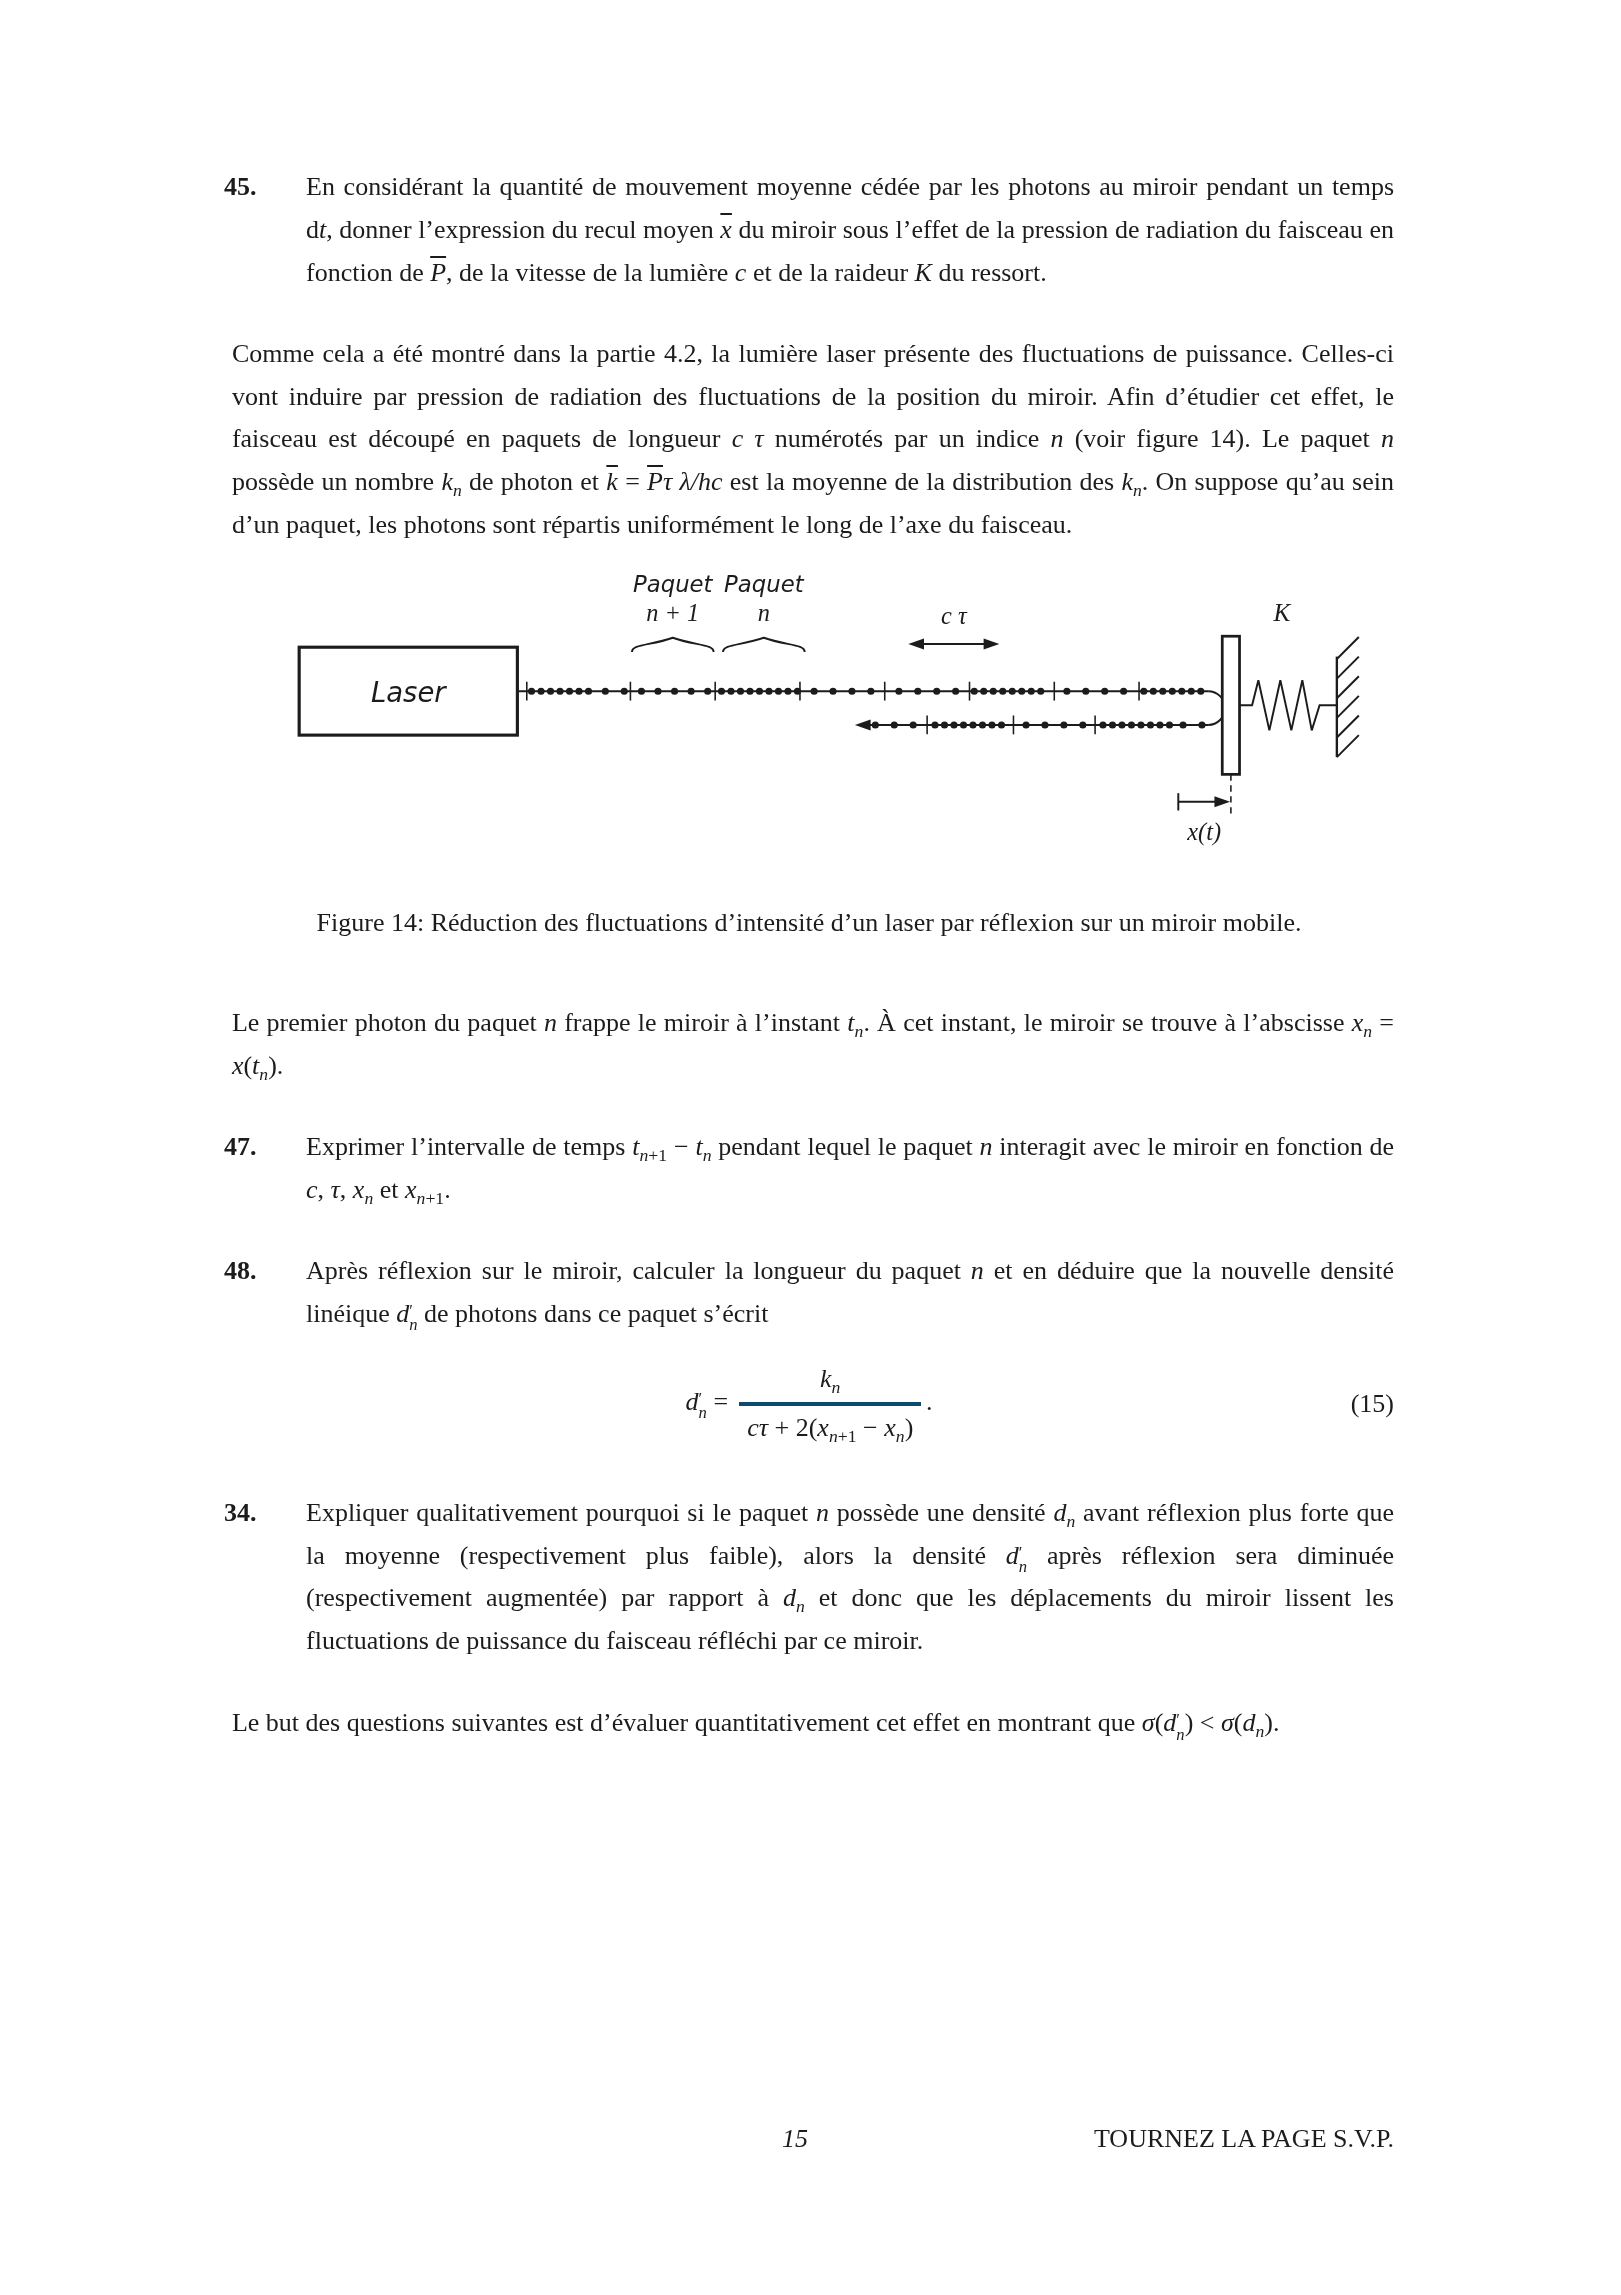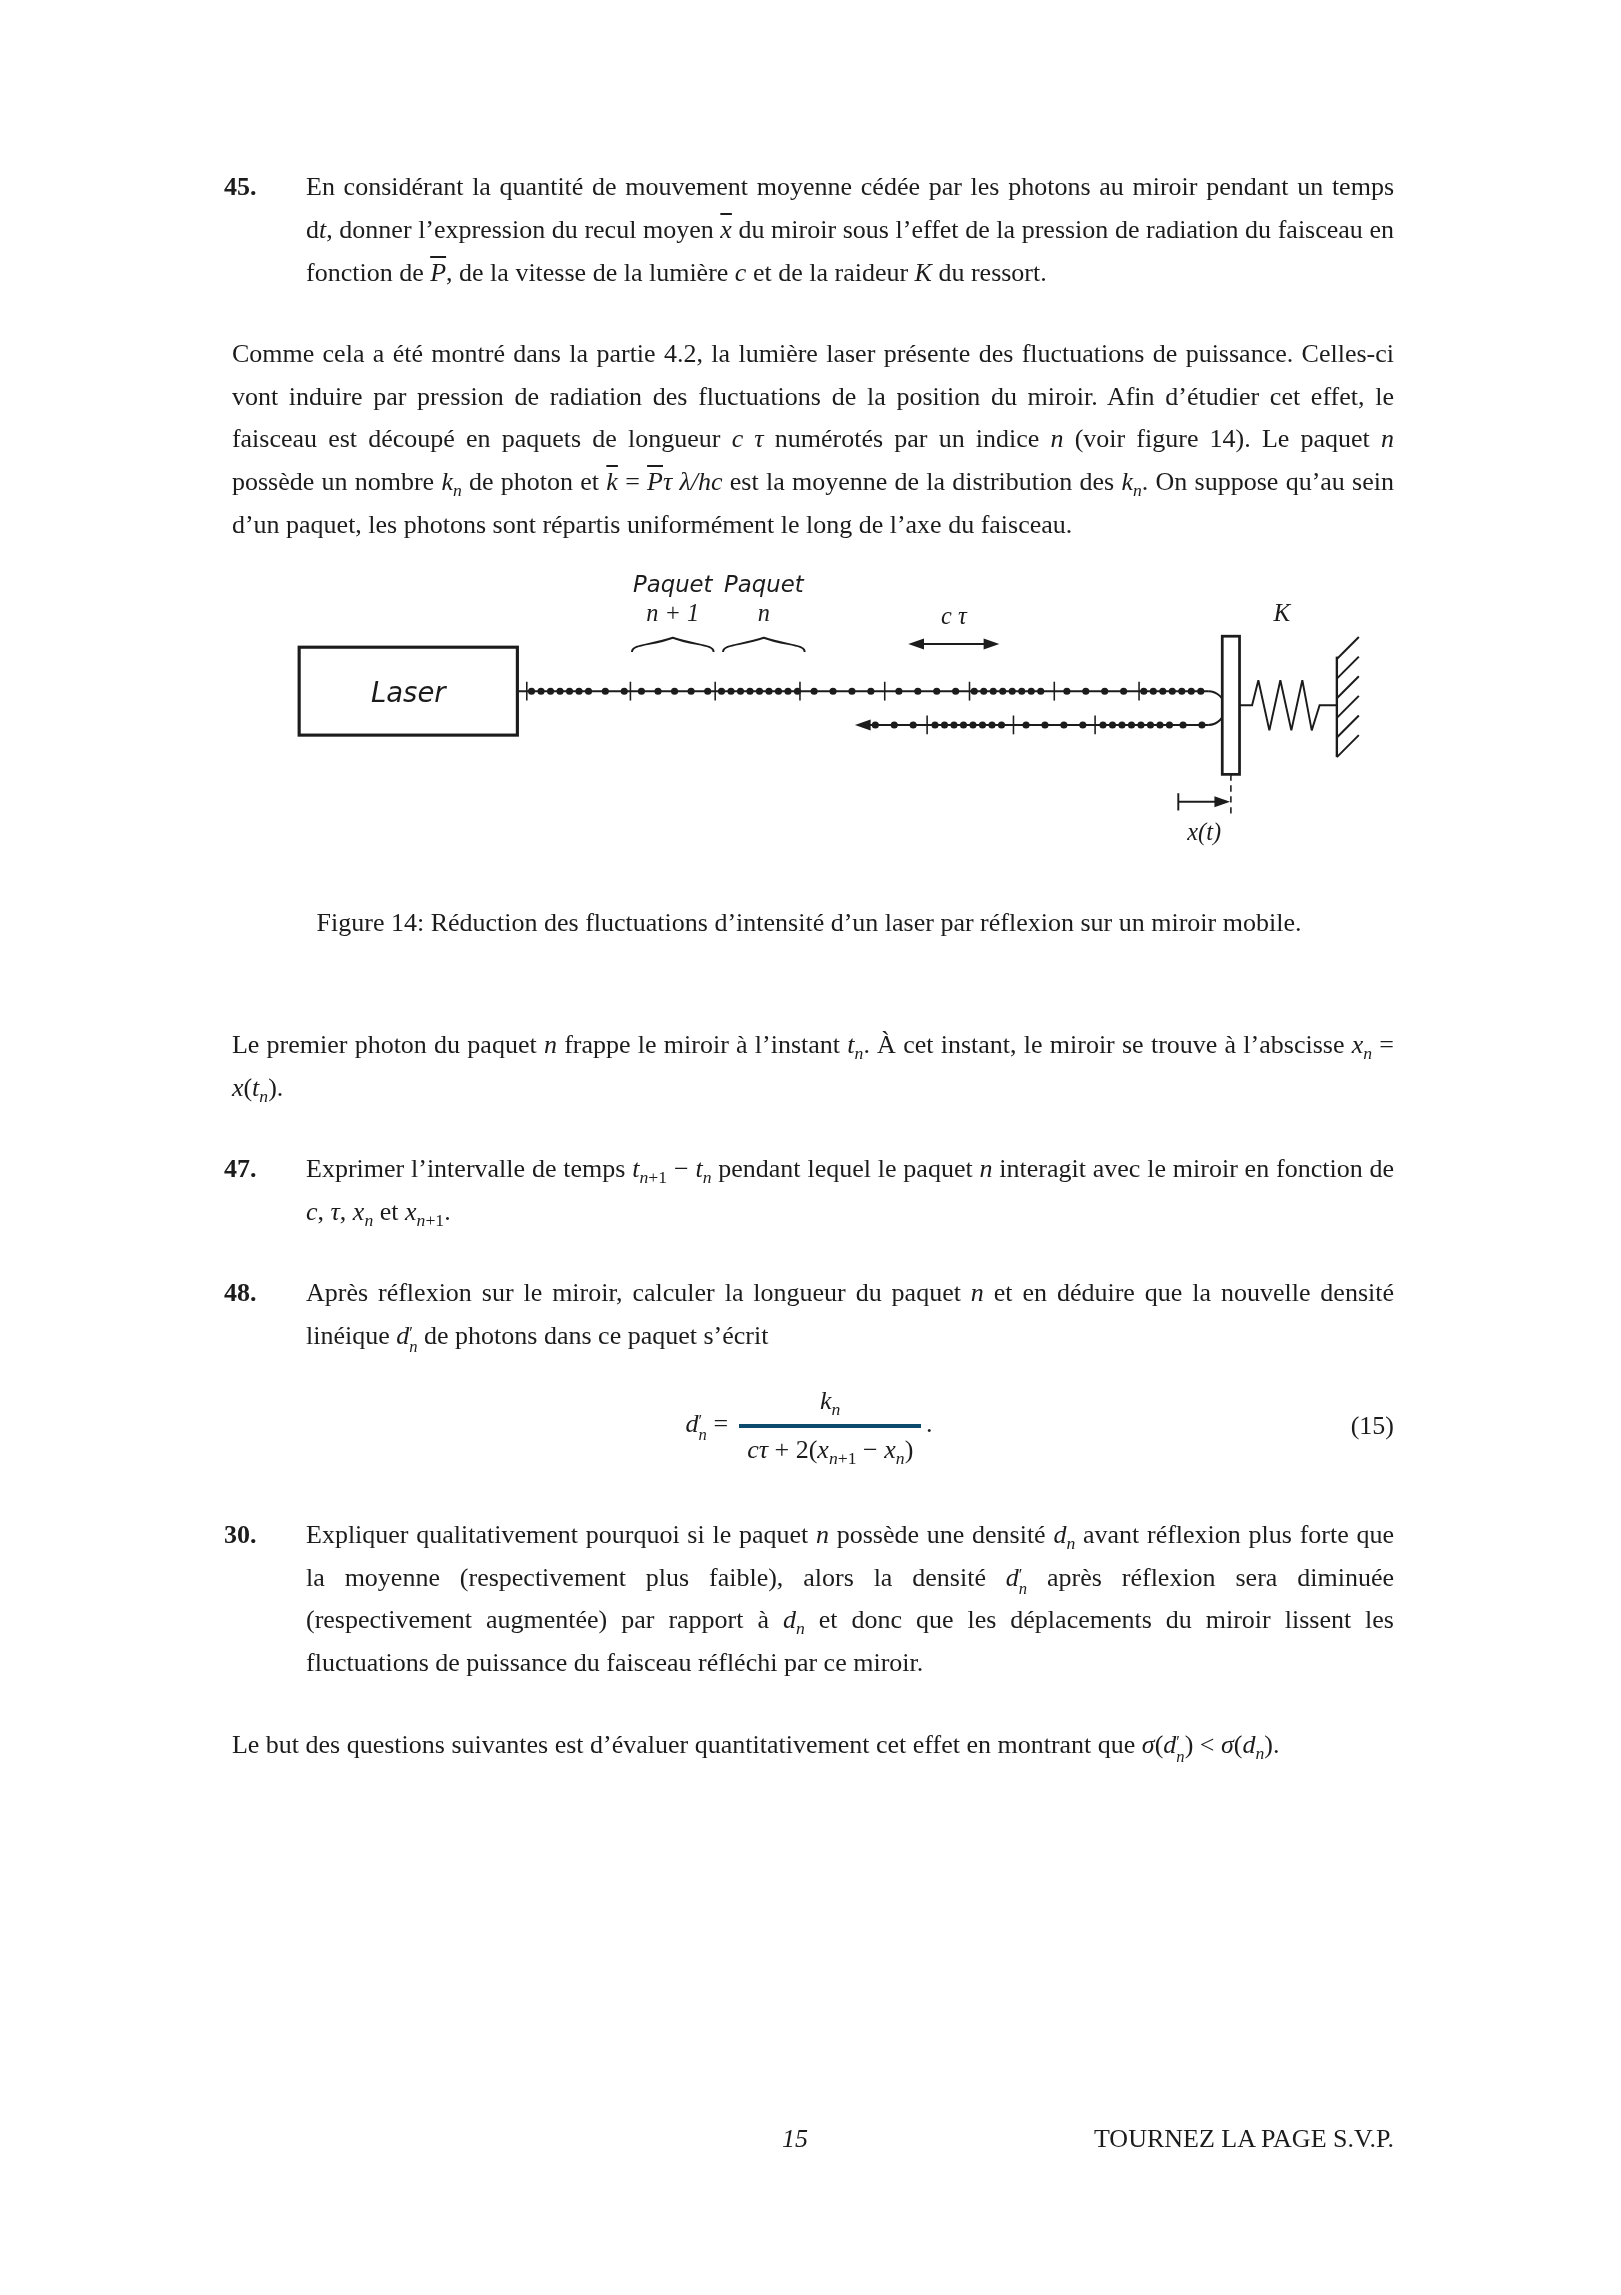--- a/index.html
+++ b/index.html
@@ -22,21 +22,21 @@
   .qbody{flex:1;text-align:justify;}
   .para{margin:0 0 0 7.9px;text-align:justify;}
   .ov{text-decoration:overline;}
   sub{font-size:68%;line-height:0;}
   .ss{display:inline-block;vertical-align:-0.5em;line-height:0.85;font-size:64%;text-align:left;}
   .ss span{display:block;}
   .mb-q{margin-bottom:38px;}
   .mb-p{margin-bottom:39px;}
   .figure-wrap{margin-top:17.3px;}
   .fig-svg{display:block;margin-left:67px;}
-  .caption{margin-top:46px;margin-bottom:79px;text-align:center;}
+  .caption{margin-top:46px;margin-bottom:57px;text-align:center;}
   .equation{position:relative;text-align:center;margin:22px 0 41px 0;}
   .frac{display:inline-block;vertical-align:middle;text-align:center;margin:0 4.7px;}
   .frac .num,.frac .den{display:block;padding:0.8px 7.9px;}
   .frac .den{border-top:4px solid #0c4a6e;}
   .eqtag{position:absolute;right:0;top:50%;transform:translateY(-50%);}
   .footer{position:absolute;left:0;right:0;top:2118px;height:47px;}
   .page-number{position:absolute;left:50%;transform:translateX(-50%);font-style:italic;}
   .turn-page{position:absolute;right:196px;}
   .fig-sans{font-family:"DejaVu Sans","Liberation Sans",sans-serif;font-style:italic;fill:#1c1c1c;}
   .fig-math{font-family:"Liberation Serif","DejaVu Serif",serif;font-style:italic;fill:#1c1c1c;}
@@ -162,21 +162,21 @@
         <span><i>d</i><span class="ss"><span>′</span><span><i>n</i></span></span> =</span>
         <span class="frac">
           <span class="num"><i>k<sub>n</sub></i></span>
           <span class="den"><i>cτ</i> + 2(<i>x</i><sub><i>n</i>+1</sub> − <i>x<sub>n</sub></i>)</span>
         </span><span>.</span>
       </span>
       <span class="eqtag">(15)</span>
     </div>
 
     <div class="question mb-p">
-      <div class="qnum">30.</div>
+      <div class="qnum">34.</div>
       <div class="qbody">Expliquer qualitativement pourquoi si le paquet <i>n</i> possède une densité <i>d<sub>n</sub></i> avant réflexion plus forte que la moyenne (respectivement plus faible), alors la densité <i>d</i><span class="ss"><span>′</span><span><i>n</i></span></span> après réflexion sera diminuée (respectivement augmentée) par rapport à <i>d<sub>n</sub></i> et donc que les déplacements du miroir lissent les fluctuations de puissance du faisceau réfléchi par ce miroir.</div>
     </div>
 
     <p class="para">Le but des questions suivantes est d’évaluer quantitativement cet effet en montrant que <i>σ</i>(<i>d</i><span class="ss"><span>′</span><span><i>n</i></span></span>) &lt; <i>σ</i>(<i>d<sub>n</sub></i>).</p>
 
   </div>
 
   <div class="footer">
     <div class="page-number">15</div>
     <div class="turn-page">TOURNEZ LA PAGE S.V.P.</div>

